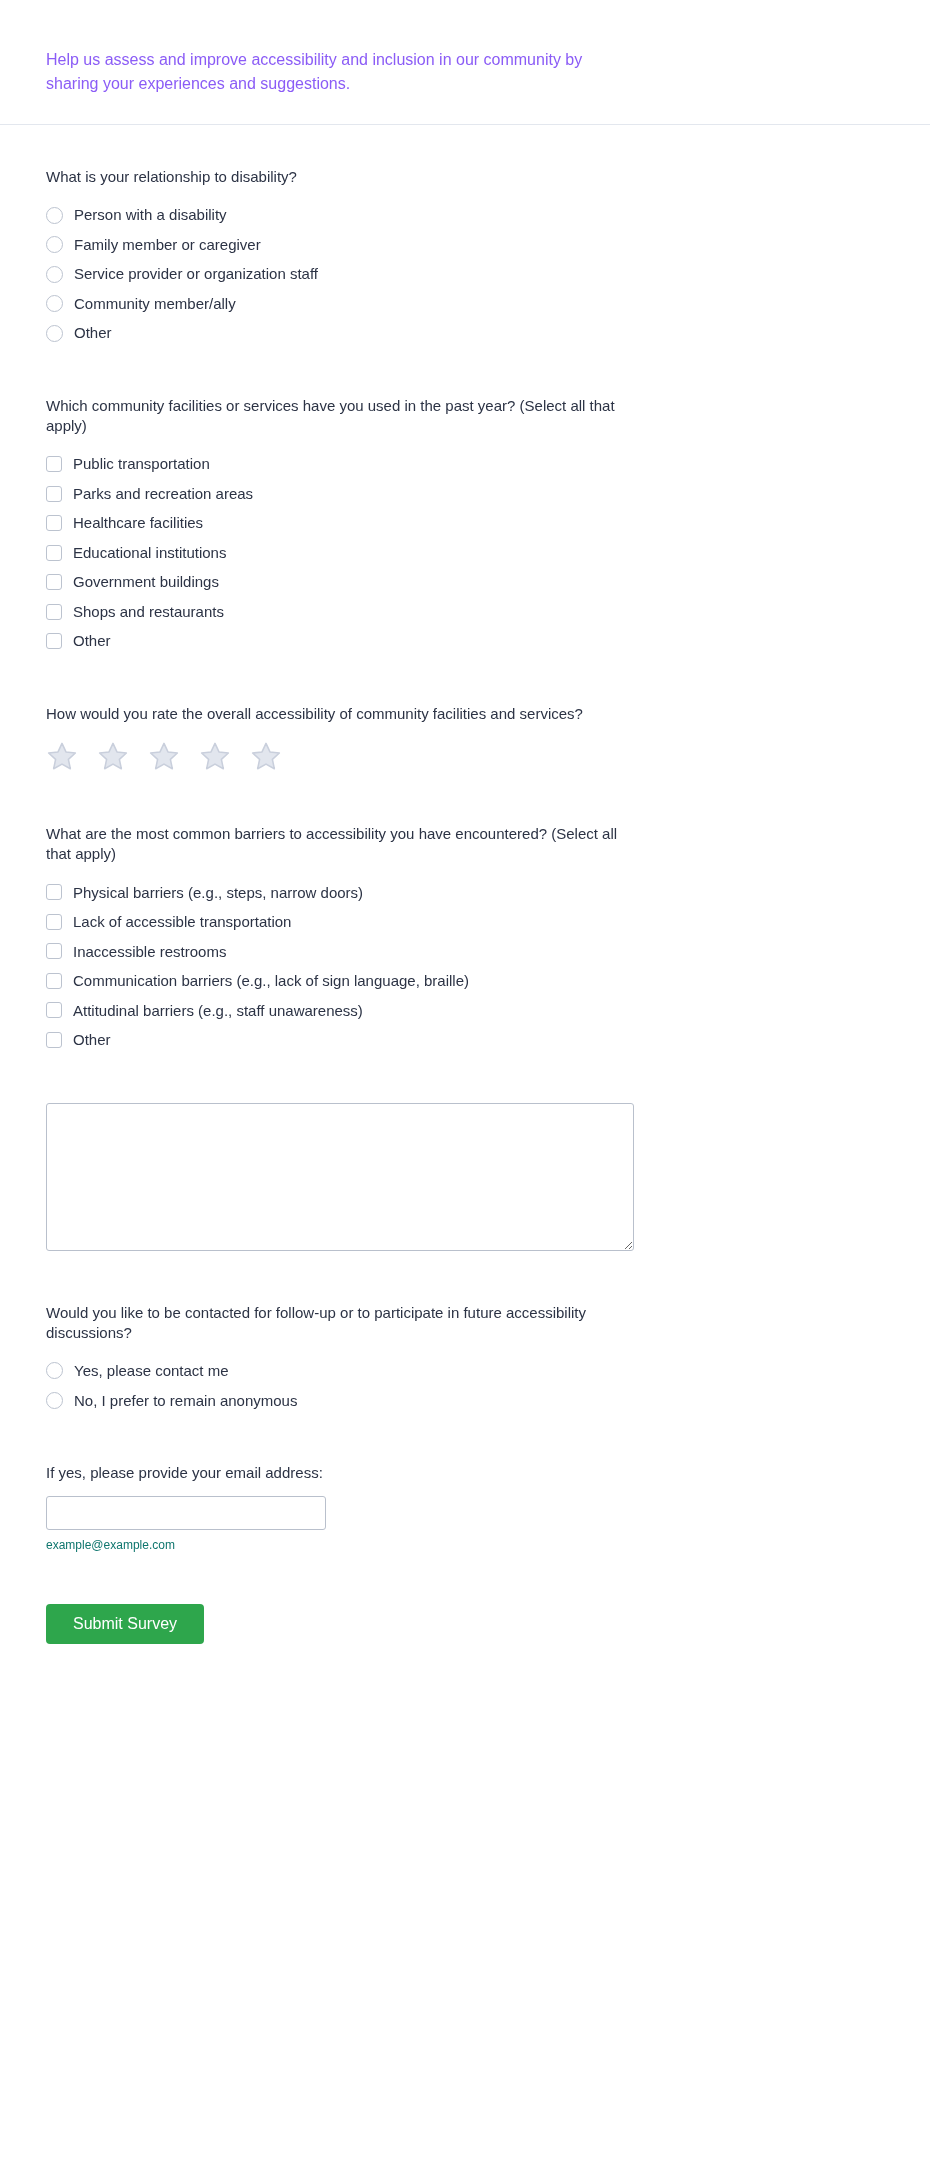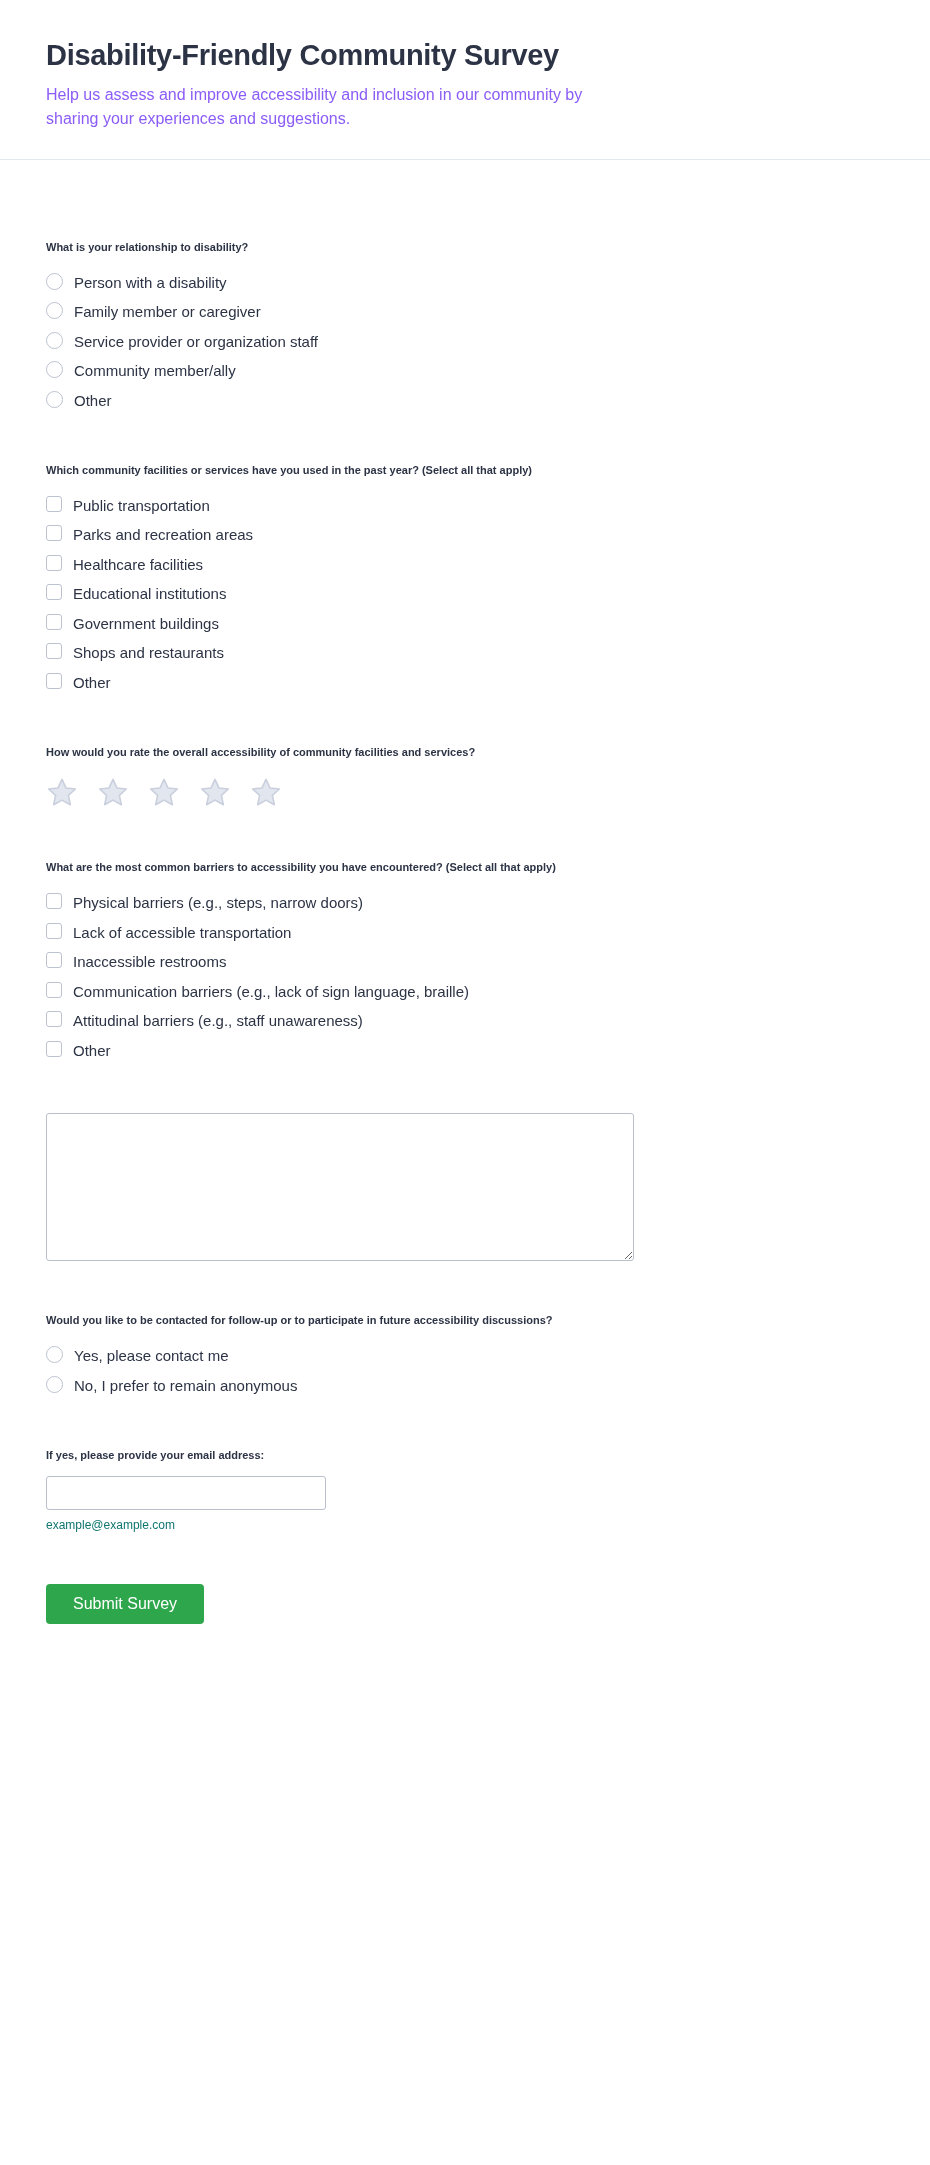--- a/index.html
+++ b/index.html
@@ -35,32 +35,31 @@
   .divider {
     border: none;
     border-top: 1px solid #e3e7ee;
     width: 100%;
   }
 
   
   .form-body { padding: 42px 0 0 46px; width: 634px; }
   .question { margin-bottom: 48px; }
   .q-label {
-    font-size: 11px;
-    font-weight: 700;
+    font-size: 15px;
+    font-weight: 400;
     color: #2c3345;
     line-height: 1.35;
     margin-bottom: 13px;
     max-width: 588px;
-    margin-top: 38px;
   }
 
   .option {
     display: flex;
-    align-items: flex-start;
+    align-items: center;
     gap: 11px;
     padding: 5px 0;
     cursor: pointer;
     width: fit-content;
   }
   .radio {
     width: 17px; height: 17px;
     border: 1px solid #bcc3cf;
     border-radius: 50%;
     background: #fff;
@@ -132,21 +131,20 @@
     cursor: pointer;
     line-height: 1;
   }
 </style>
 </head>
 <body>
 
 <div class="form-card">
 
   <div class="form-header">
-    <h1 class="form-title">Disability-Friendly Community Survey</h1>
     <p class="form-subtitle">Help us assess and improve accessibility and inclusion in our community by sharing your experiences and suggestions.</p>
   </div>
 
   <hr class="divider">
 
   <div class="form-body">
 
     <div class="question">
       <div class="q-label">What is your relationship to disability?</div>
       <div class="option">

